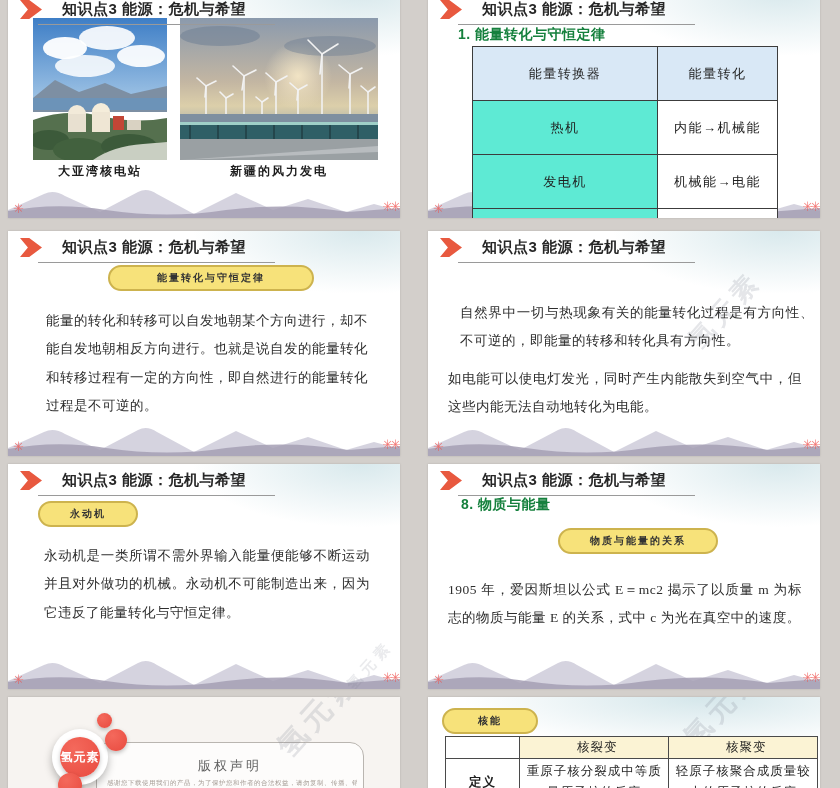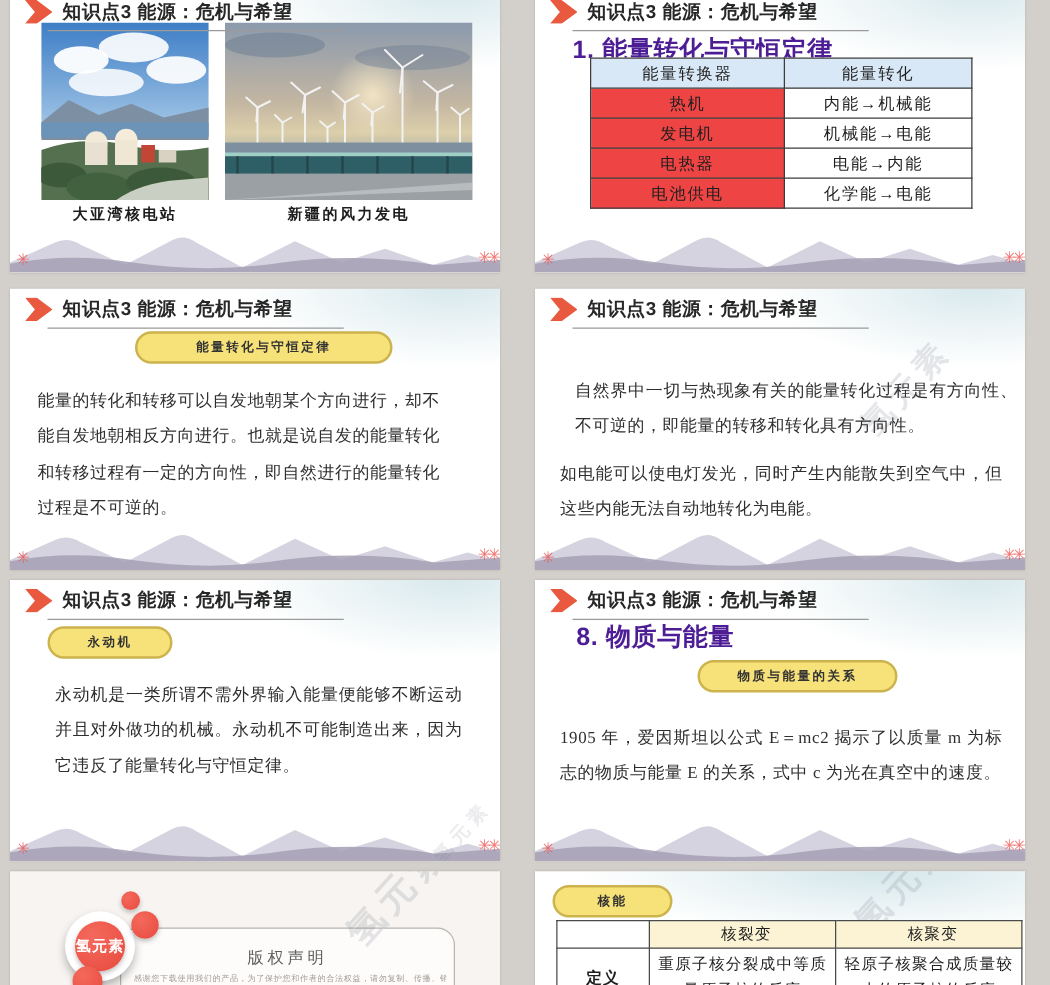--- a/index.html
+++ b/index.html
@@ -2,49 +2,49 @@
 <html><head>
 <meta charset="utf-8">
 <style>
   html,body{margin:0;padding:0;}
   body{width:840px;height:788px;background:#d3cfcb;position:relative;overflow:hidden;
        font-family:"Liberation Serif","DejaVu Serif",serif;}
   .slide{position:absolute;width:392px;height:225px;background:#ffffff;overflow:hidden;
          box-shadow:0 0 2px rgba(0,0,0,.15);}
   .wash{position:absolute;inset:0;pointer-events:none;
         background:radial-gradient(ellipse 240px 90px at 90% 0%, rgba(170,206,214,.45), rgba(170,206,214,0) 70%);}
-  .hdr{position:absolute;top:7px;left:12px;display:flex;align-items:center;gap:8px;z-index:5;}
+  .hdr{position:absolute;top:7px;left:12px;display:flex;align-items:center;gap:20px;z-index:5;}
   .chev{width:22px;height:19px;background:#e8593f;flex:0 0 auto;
         clip-path:polygon(0 0,42% 0,100% 50%,42% 100%,0 100%,36% 50%);}
   .hdr-t{font-family:"Liberation Sans","DejaVu Sans",sans-serif;font-weight:bold;font-size:15px;
          color:#272727;letter-spacing:.5px;white-space:nowrap;}
   .hdr-line{position:absolute;top:31px;left:30px;width:237px;height:1px;background:#9a9a9a;z-index:5;}
   .mtn{position:absolute;bottom:0;left:0;width:392px;height:34px;z-index:1;}
   .flower{position:absolute;color:#ef5350;font-size:13px;opacity:.8;z-index:6;line-height:1;
           font-family:"DejaVu Sans",sans-serif;}
   .fl-l{left:5px;bottom:3px;}
   .fl-r{right:2px;bottom:5px;letter-spacing:-3px;}
   .pill{position:absolute;background:#f7e27a;border:2px solid #cdb34e;border-radius:999px;
         font-weight:bold;font-size:10px;color:#333;padding:4px 0;text-align:center;
         letter-spacing:2px;z-index:4;box-sizing:border-box;}
   .sec-title{position:absolute;font-family:"Liberation Sans","DejaVu Sans",sans-serif;
-             font-weight:bold;font-size:20px;color:#4c1d95;z-index:4;letter-spacing:.5px;}
+             font-weight:bold;font-size:14px;color:#15803d;z-index:4;letter-spacing:.5px;}
   .body-text{position:absolute;font-size:13.5px;line-height:2.1;color:#2e2e2e;
              text-align:justify;letter-spacing:.5px;z-index:4;}
   .wm{position:absolute;font-weight:bold;color:rgba(125,128,145,.20);transform:rotate(-48deg);
       letter-spacing:5px;white-space:nowrap;z-index:2;}
   
   .photo{position:absolute;top:25px;z-index:4;}
   .caption{position:absolute;top:170px;font-weight:bold;font-size:12px;color:#1d1d1d;
            text-align:center;letter-spacing:2px;z-index:4;}
   
   .t2{position:absolute;left:44px;top:53px;width:306px;border-collapse:collapse;
       font-size:13px;color:#1f1f1f;text-align:center;z-index:4;background:#fff;}
-  .t2 td{border:1px solid #3c3c3c;height:21px;letter-spacing:1.5px;padding:1px;}
-  .t2 .c1{background:#ef4444;width:152px;}
+  .t2 td{border:1px solid #3c3c3c;height:21px;letter-spacing:1.5px;padding:16px;}
+  .t2 .c1{background:#5eead4;width:152px;}
   .t2 tr.th td{background:#d9e8f6;}
   
   .s7bg{background:#f7f4f1;}
   .circle{position:absolute;border-radius:50%;background:radial-gradient(circle at 35% 30%, #f4695c, #e84a3f);
           box-shadow:0 2px 4px rgba(0,0,0,.25);z-index:3;}
   .big-ring{position:absolute;left:44px;top:32px;width:56px;height:56px;border-radius:50%;
             background:#fff;box-shadow:0 4px 8px rgba(0,0,0,.28);z-index:2;}
   .big-red{left:52px;top:40px;width:40px;height:40px;display:flex;align-items:center;
            justify-content:center;color:#fff;font-weight:bold;font-size:12px;letter-spacing:1px;z-index:3;}
   .cr-box{position:absolute;left:88px;top:45px;width:266px;height:300px;border:1px solid #b9b5b0;
@@ -217,21 +217,21 @@
 </div>
 
 <div class="slide" style="left:8px;top:231px">
   <div class="wash"></div>
   <div class="hdr">
     <span class="chev"></span>
     <span class="hdr-t">知识点3 能源：危机与希望</span>
   </div>
   <div class="hdr-line"></div>
   <div class="pill" style="left:100px;top:34px;width:206px">能量转化与守恒定律</div>
-  <div class="body-text" style="left:22px;top:76px;width:322px">能量的转化和转移可以自发地朝某个方向进行，却不能自发地朝相反方向进行。也就是说自发的能量转化和转移过程有一定的方向性，即自然进行的能量转化过程是不可逆的。</div>
+  <div class="body-text" style="left:38px;top:76px;width:322px">能量的转化和转移可以自发地朝某个方向进行，却不能自发地朝相反方向进行。也就是说自发的能量转化和转移过程有一定的方向性，即自然进行的能量转化过程是不可逆的。</div>
   <svg class="mtn" viewBox="0 0 392 34" preserveAspectRatio="none">
     <path d="M0 26 L36 10 Q46 5 57 12 L92 28 L130 8 Q139 3 149 10 L186 30 L228 9 L265 26 L300 15 L338 28 L366 20 L392 27 L392 34 L0 34 Z" fill="#c7c4d4" opacity=".75"></path>
     <path d="M0 34 L0 27 Q48 18 98 26 Q160 35 218 26 Q280 18 340 28 L392 24 L392 34 Z" fill="#a59fb4" opacity=".85"></path>
   </svg>
   <span class="flower fl-l">✳</span>
   <span class="flower fl-r">✳✳</span>
 </div>
 
 <div class="slide" style="left:428px;top:231px">
   <div class="wash"></div>

